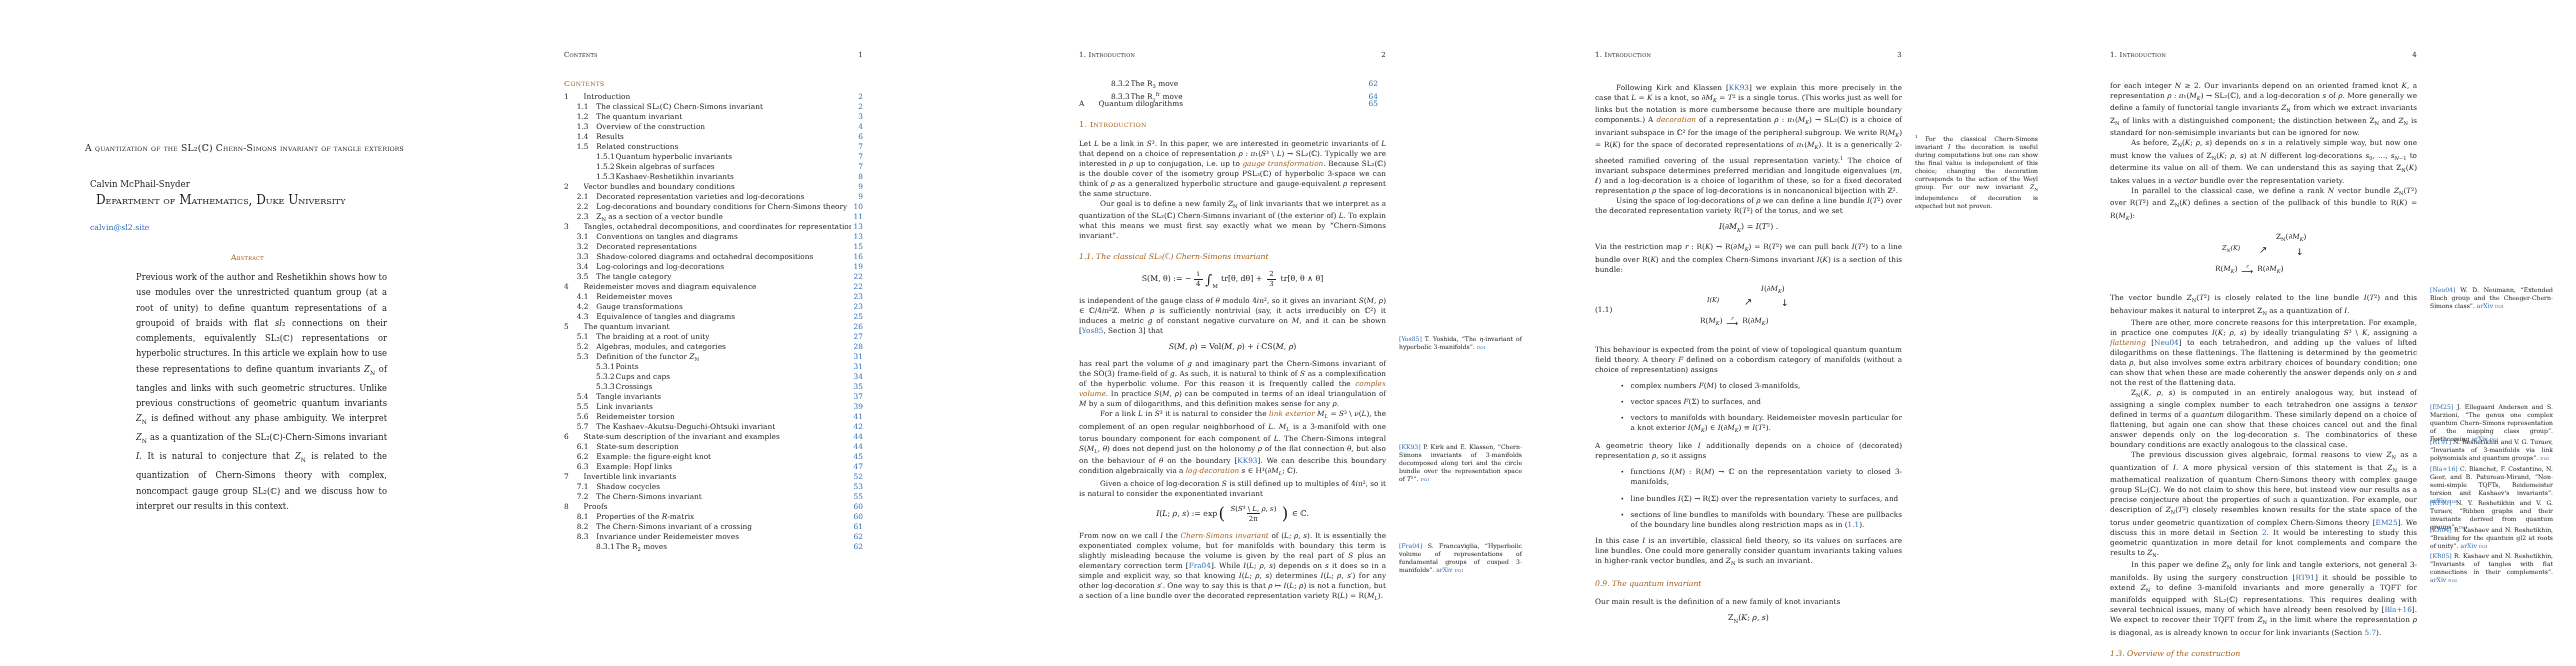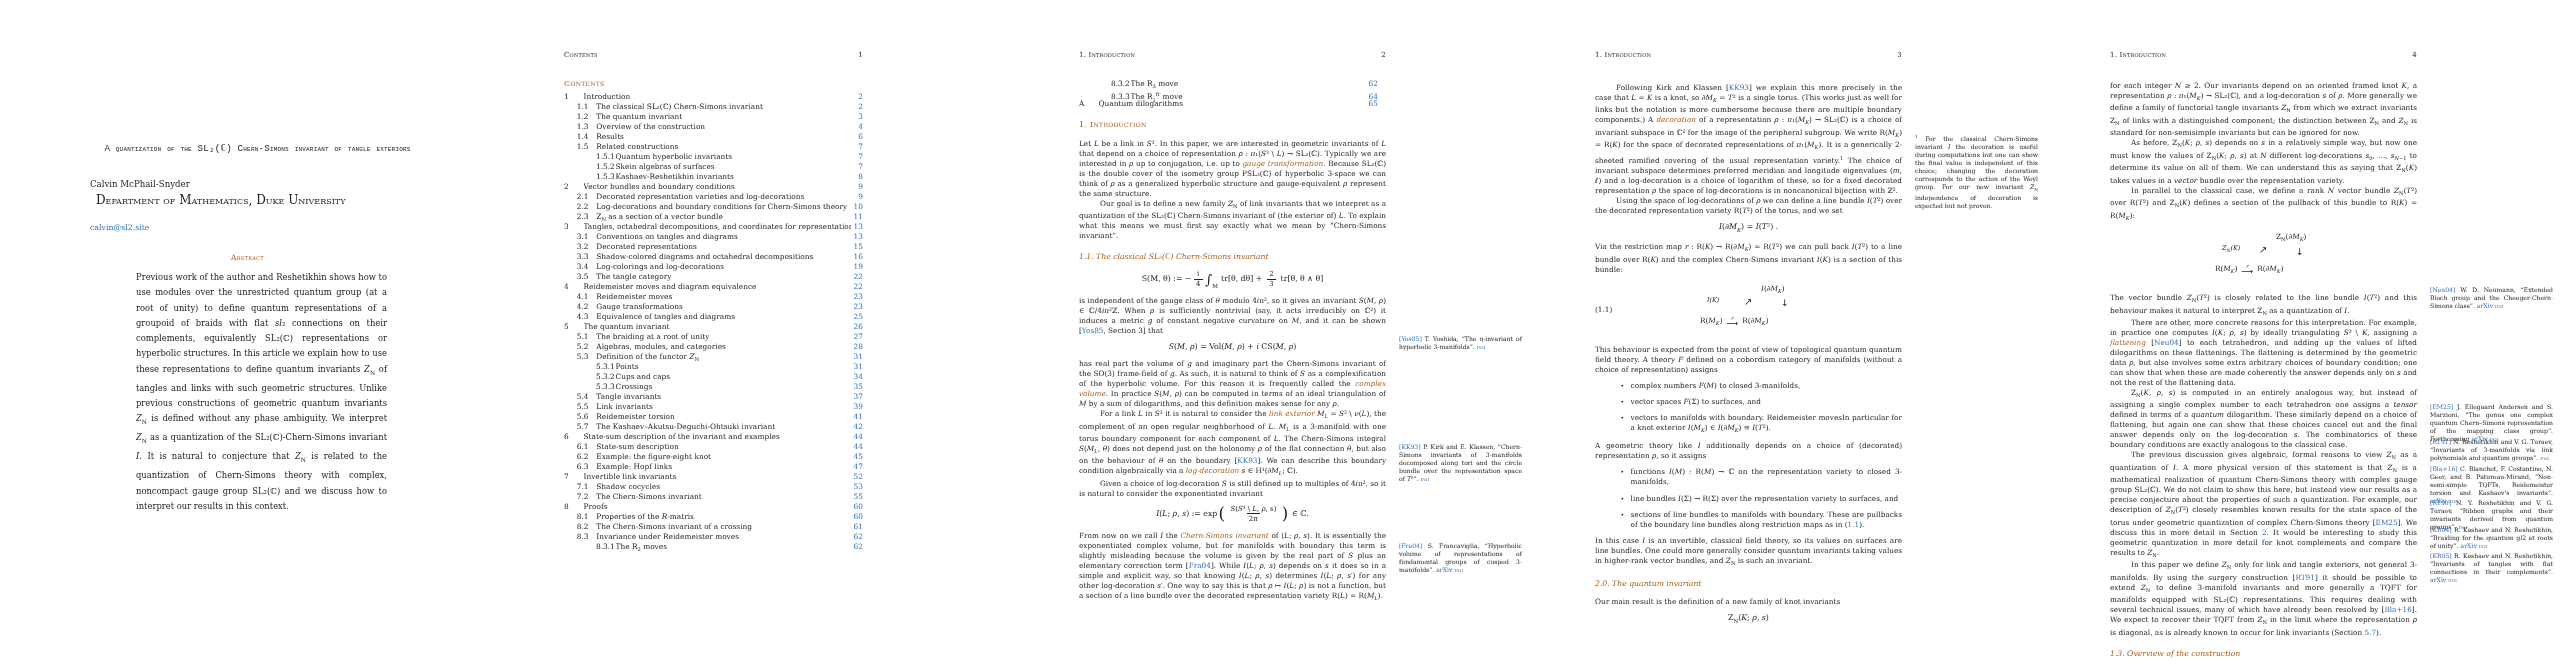--- a/index.html
+++ b/index.html
@@ -11,22 +11,22 @@
   
   .watermark{position:absolute;left:9px;top:667px;transform:rotate(-90deg);transform-origin:0 0;
              width:503px;white-space:nowrap;font-size:22px;letter-spacing:0.6px;color:#868686;}
 
   
   .runhead{position:absolute;left:49px;top:51px;width:307px;display:flex;justify-content:space-between;
            font-variant:small-caps;font-size:7px;letter-spacing:0.2px;color:#242424;}
   .runhead-narrow{width:299px;}
 
   
-  .t-title{position:absolute;left:60px;top:142px;width:395px;text-align:center;
-           font-variant:small-caps;font-size:9.2px;letter-spacing:0.2px;font-family:Liberation Mono, monospace;}
+  .t-title{position:absolute;left:47px;top:142px;width:395px;text-align:center;
+           font-variant:small-caps;font-size:9.2px;letter-spacing:0.2px;}
   .t-author{position:absolute;left:90px;top:179px;font-size:8.6px;}
   .t-affil{position:absolute;left:96px;top:193px;font-variant:small-caps;font-size:12px;}
   .t-email{position:absolute;left:90px;top:207px;font-size:7.8px;color:#2f6db5;margin-top:16px;}
   .t-abslabel{position:absolute;left:50px;top:253px;width:395px;text-align:center;
               font-variant:small-caps;font-size:7.5px;letter-spacing:0.3px;color:#a8611c;}
   .t-abstract{position:absolute;left:136px;top:270px;width:251px;font-size:8.4px;line-height:15.3px;
               text-align:justify;}
 
   
   .toc{position:absolute;left:49px;top:92px;width:299px;}
@@ -468,21 +468,21 @@
           <div class="bullet">
             <span class="dot">•</span>
             <span class="bt">line bundles <i class="scr">I</i>(Σ) → R(Σ) over the representation variety to surfaces, and</span>
           </div>
           <div class="bullet">
             <span class="dot">•</span>
             <span class="bt">sections of line bundles to manifolds with boundary. These are pullbacks of the boundary line bundles along restriction maps as in (<span class="lnk">1.1</span>).</span>
           </div>
         </div>
       <p>In this case <i class="scr">I</i> is an invertible, classical field theory, so its values on surfaces are line bundles. One could more generally consider quantum invariants taking values in higher-rank vector bundles, and <i class="scr">Z</i><sub>N</sub> is such an invariant.</p>
-      <div class="h-sub">2.0. The quantum invariant</div>
+      <div class="h-sub">0.9. The quantum invariant</div>
       <p>Our main result is the definition of a new family of knot invariants</p>
       <div class="eq-line">
         <span class="etxt">Z<sub>N</sub>(<i>K</i>; <i>ρ</i>, <i>s</i>)</span>
       </div>
     </div>
     <div class="mnote" id="n-foot1"><sup>1</sup>  For the classical Chern-Simons invariant <i class="scr">I</i> the decoration is useful during computations but one can show the final value is independent of this choice; changing the decoration corresponds to the action of the Weyl group. For our new invariant <i class="scr">Z</i><sub>N</sub> independence of decoration is expected but not proven.</div>
   </div>
 
   <div class="sheet" id="page-5">
     <div class="runhead">

